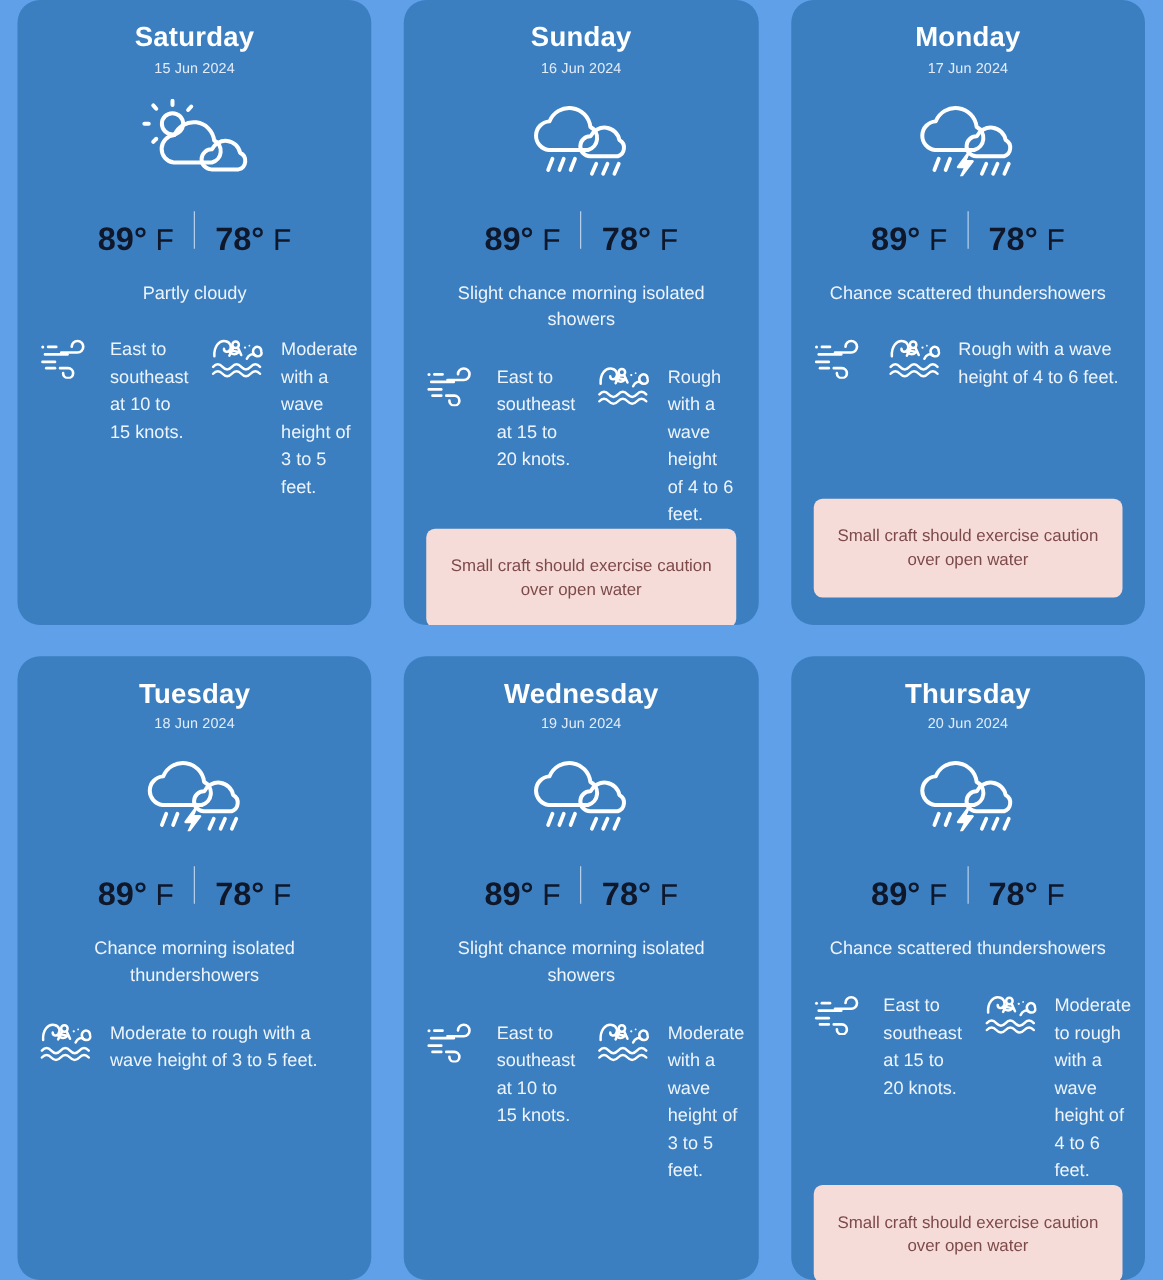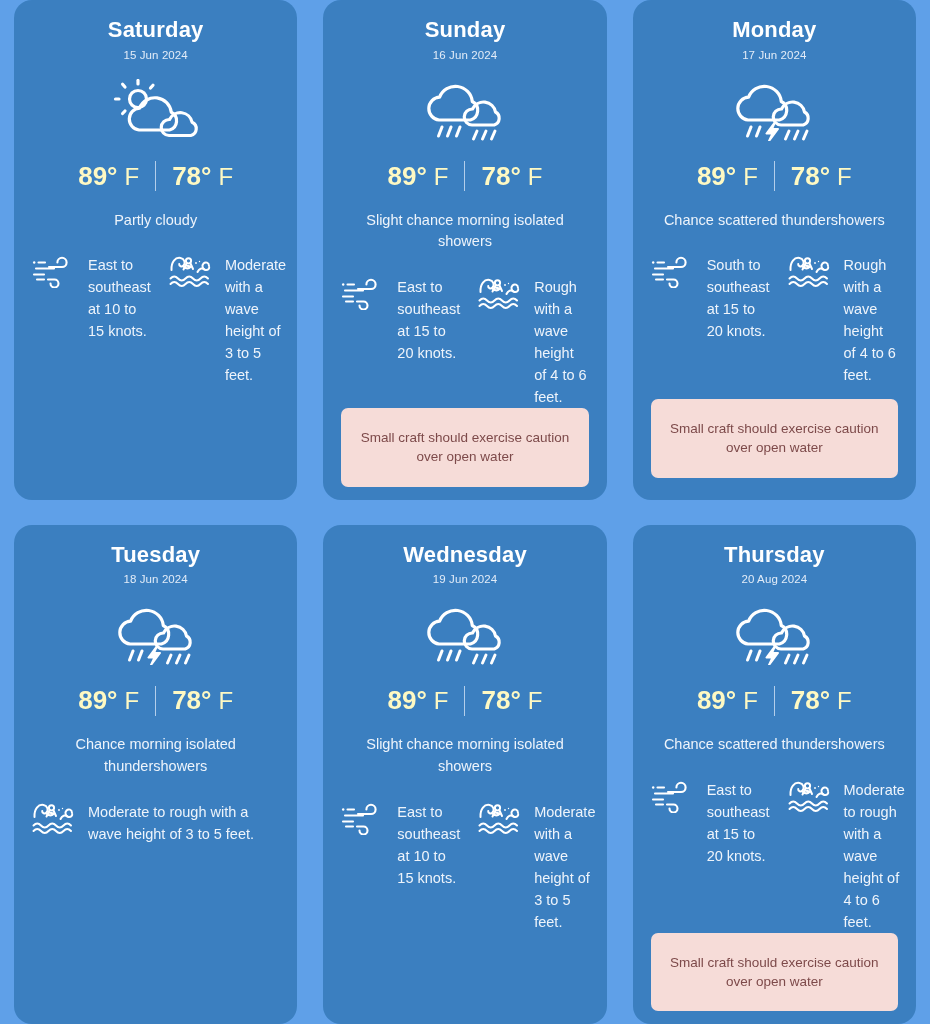--- a/index.html
+++ b/index.html
@@ -68,24 +68,25 @@
   .temp-row {
     margin-top: 20px;
     display: flex;
     align-items: center;
     justify-content: center;
     gap: 16px;
     width: 100%;
   }
 
   .temp {
-    color: #fef9c3;
+    color: #0f172a;
     white-space: nowrap;
     font-size: 25px;
     font-weight: 300;
+    margin-top: 15px;
   }
 
   .temp .deg {
     font-weight: 700;
     font-size: 26px;
   }
 
   .temp .unit {
     font-weight: 300;
     font-size: 24px;
@@ -308,21 +309,20 @@
             <svg width="42" height="32" viewBox="0 0 42 32" fill="none" stroke="#ffffff" stroke-width="2.1" stroke-linecap="round" stroke-linejoin="round">
     <circle cx="2.2" cy="6.5" r="1.2" fill="#ffffff" stroke="none"></circle>
     <line x1="6.5" y1="6.5" x2="13" y2="6.5"></line>
     <path d="M17 11 h13 a4.6 4.6 0 1 0 -4.6 -4.6"></path>
     <line x1="4" y1="12.5" x2="22" y2="12.5"></line>
     <line x1="2" y1="18.5" x2="12" y2="18.5"></line>
     <path d="M16 23.5 h6.5 a4 4 0 1 1 -4 4"></path>
     <line x1="5" y1="23.5" x2="12" y2="23.5"></line>
   </svg>
           </div>
-        <div class="detail-text">South to southeast at 15 to 20 knots.</div>
       </div>
       <div class="detail-row">
         <div class="detail-icon">
             <svg width="42" height="36" viewBox="0 0 42 36" fill="none" stroke="#ffffff" stroke-width="2" stroke-linecap="round" stroke-linejoin="round">
     <path d="M2.5 16 C2 8 6.5 3 11.5 4 C15.5 4.8 16.8 9 14.5 11.5 C12.8 13.3 10 12.3 10.2 10"></path>
     <path d="M14.5 12.5 C16.8 14.5 19.5 15 21.5 13"></path>
     <circle cx="19.5" cy="6.8" r="2.6"></circle>
     <path d="M17.5 9.5 L14.5 15.5"></path>
     <path d="M21.5 9.5 L24 15"></path>
     <path d="M16.5 11.5 L22 12.5"></path>
@@ -440,21 +440,21 @@
     <path d="M1.5 30 C4 27.3 6.5 27.3 9 30 C11.5 32.7 14 32.7 16.5 30 C19 27.3 21.5 27.3 24 30 C26.5 32.7 29 32.7 31.5 30 C34 27.3 36.5 27.3 39 30"></path>
   </svg>
           </div>
         <div class="detail-text">Moderate with a wave height of 3 to 5 feet.</div>
       </div>
     </div>
     <div class="alert-spacer"></div>
   </div>
     <div class="day-card">
     <div class="day-name">Thursday</div>
-    <div class="day-date">20 Aug 2024</div>
+    <div class="day-date">20 Jun 2024</div>
     <div class="weather-icon">
         <svg width="86" height="62" viewBox="0 0 86 62" fill="none" stroke="#ffffff" stroke-width="3.2" stroke-linecap="round" stroke-linejoin="round">
     <path d="M17 41 a11.5 11.5 0 0 1 0.6 -22.9 a17 17 0 0 1 32.7 4.4 a10 10 0 0 1 -1.9 18.5 z"></path>
     <path d="M50 46 a8 8 0 0 1 0.5 -16 a12.2 12.2 0 0 1 23 3 a7.1 7.1 0 0 1 -1.3 13 z"></path>
     <g stroke-width="3">
       <line x1="20" y1="48" x2="16.5" y2="57"></line>
       <line x1="29" y1="48" x2="25.5" y2="57"></line>
       <line x1="58" y1="52" x2="54.5" y2="60"></line>
       <line x1="67" y1="52" x2="63.5" y2="60"></line>
       <line x1="76" y1="52" x2="72.5" y2="60"></line>

